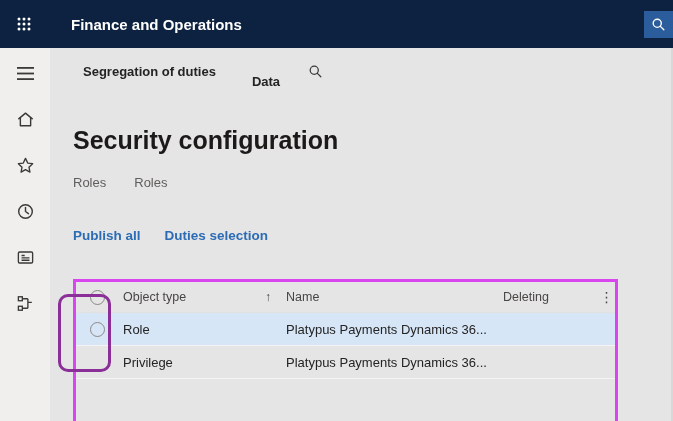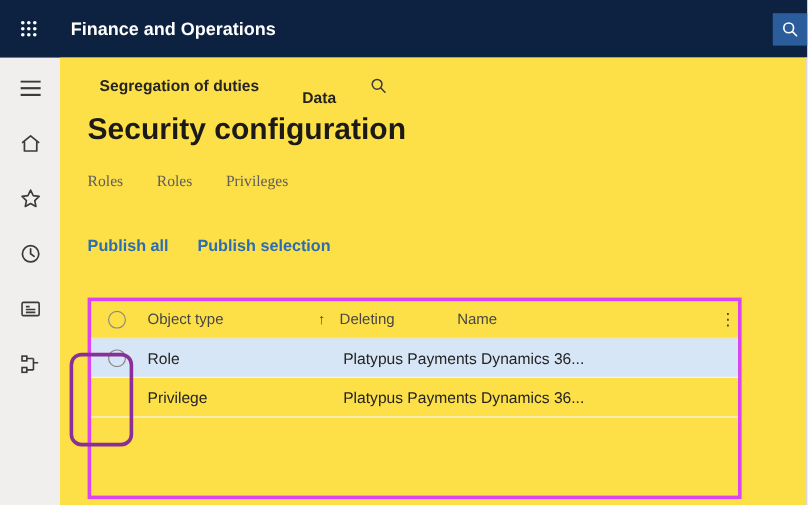--- a/index.html
+++ b/index.html
@@ -4,43 +4,43 @@
 <style>
   * { margin:0; padding:0; box-sizing:border-box; }
   html,body { background:#fff; }
   body { font-family:"Liberation Sans", sans-serif; }
 
   .screen { position:relative; width:673px; height:421px; background:#fff; overflow:hidden; }
 
   
   .topbar { height:48px; background:#0d2240; display:flex; align-items:center; position:relative; }
   .waffle-btn { background:none; border:none; margin-left:17px; display:flex; cursor:pointer; }
-  .app-title { color:#ffffff; font-size:15px; font-weight:600; margin-left:28px; cursor:pointer; }
+  .app-title { color:#ffffff; font-size:15px; font-weight:600; margin-left:40px; cursor:pointer; }
   .topbar-search-btn { position:absolute; right:0; top:11px; width:29px; height:27px; background:#2b5d9c;
     border:none; display:flex; align-items:center; justify-content:center; cursor:pointer; }
 
   
   .body { display:flex; height:373px; }
 
   .sidebar { width:50px; background:#f0efed; display:flex; flex-direction:column; align-items:center;
     padding-top:15px; gap:26px; flex-shrink:0; }
   .side-btn { background:none; border:none; width:20px; height:20px; display:flex;
     align-items:center; justify-content:center; cursor:pointer; }
 
-  .main { flex:1; background:#fde047; position:relative; border-right:2px solid #d8d8d8; }
+  .main { flex:1; background:#e5e5e5; position:relative; border-right:2px solid #d8d8d8; }
 
   .navstrip { height:46px; display:flex; align-items:center; padding-left:33px; }
   .nav-item { font-size:13px; font-weight:600; color:#242424; cursor:pointer; }
   .nav-item + .nav-item { margin-left:36px;margin-top:20px; }
   .nav-search-btn { background:none; border:none; margin-left:28px; display:flex; cursor:pointer; }
 
   .content { padding-left:23px; }
-  .page-title { font-size:25px; font-weight:600; color:#1b1a19; }
-
-  .tabs { display:flex; gap:28px; margin-top:20px; font-size:13px;font-family:Liberation Serif, serif; }
+  .page-title { font-size:25px; font-weight:600; color:#1b1a19; margin-top:32px; }
+
+  .tabs { display:flex; gap:28px; margin-top:20px; font-size:13px; }
   .tab { padding-bottom:7px; color:#605e5c; cursor:pointer; border-bottom:2px solid transparent; }
   .tab.active { color:#242424; border-bottom-color:#2b6cb5; }
 
   .actions { display:flex; gap:24px; margin-top:29px; font-size:13.5px;font-weight:bold; }
   .action-link { color:#2b6cb5; cursor:pointer; text-decoration:none; }
 
   
   .grid { margin-top:36px; width:545px; height:168px; border:3px solid #d946ef; font-size:13px; color:#242424; }
   .grid-header { height:31px; display:flex; align-items:center; border-bottom:1px solid #e3e1df;
     font-size:12.5px; color:#484644; }
@@ -149,43 +149,42 @@
           </svg>
         </button>
       </div>
 
       <div class="content">
         <h1 class="page-title">Security configuration</h1>
 
         <div class="tabs">
           <div class="tab">Roles</div>
           <div class="tab">Roles</div>
-          <div class="tab">Privileges</div>
         </div>
 
         <div class="actions">
           <a class="action-link">Publish all</a>
-          <a class="action-link">Publish selection</a>
+          <a class="action-link">Duties selection</a>
         </div>
 
         <div class="grid">
 
           <div class="grid-header">
             <div class="col check">
               <span class="circle"></span>
             </div>
             <div class="col type">
               <span>Object type</span>
               <span class="sort">↑</span>
             </div>
+            <div class="col name">
+              <span>Name</span>
+            </div>
             <div class="col del">
               <span>Deleting</span>
-            </div>
-            <div class="col name">
-              <span>Name</span>
             </div>
             <div class="col more">
               <span class="more-btn">⋮</span>
             </div>
           </div>
 
           <div class="grid-row selected">
             <div class="col check">
               <span class="circle"></span>
             </div>

